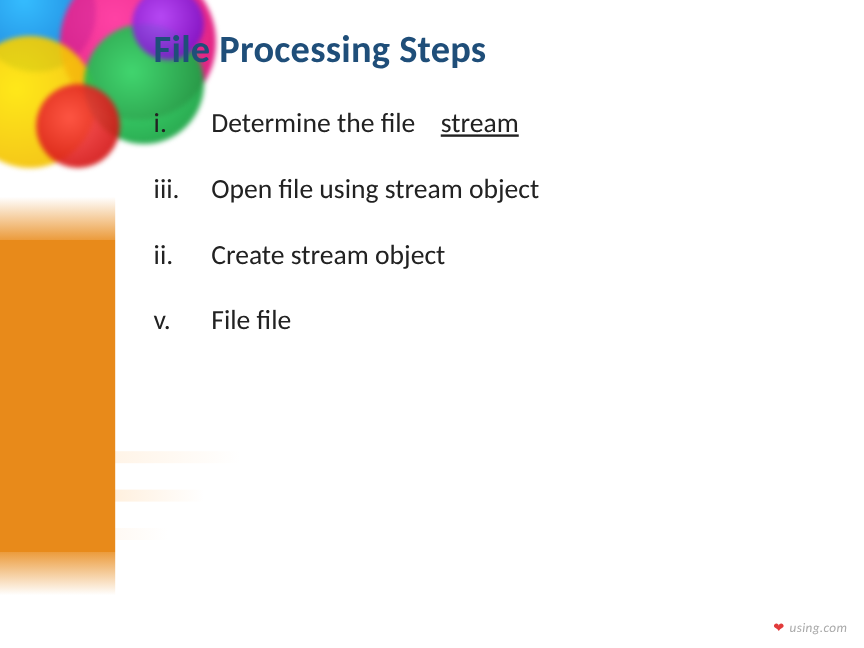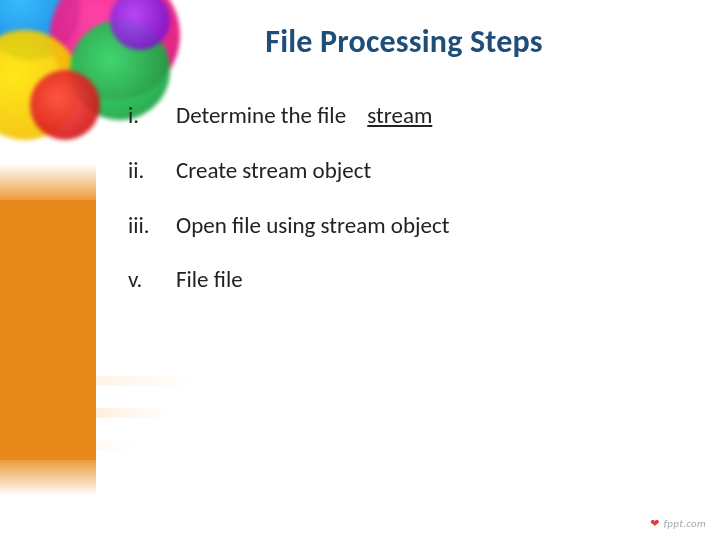--- a/index.html
+++ b/index.html
@@ -66,23 +66,22 @@
   .content {
     position: absolute;
     left: 128px;
     top: 22px;
     right: 40px;
   }
   .title {
     font-size: 32px;
     font-weight: 700;
     color: #1f4e79;
-    margin-bottom: 40px;
+    margin-bottom: 28px;
     letter-spacing: 0.2px;
-    text-align: center;
   }
   ol.steps {
     list-style: none;
     color: #222;
     font-size: 23px;
   }
   ol.steps li {
     display: flex;
     margin-bottom: 26px;
     line-height: 1.25;
@@ -132,30 +131,30 @@
   <h1 class="title">File Processing Steps</h1>
 
   <ol class="steps">
     <li>
       <span class="num">i.</span>
       <span>
         <span>Determine the file </span><span class="underline">stream</span><span></span>
       </span>
     </li>
     <li>
+      <span class="num">iii.</span>
+      <span>Open file using stream object</span>
+    </li>
+    <li>
       <span class="num">ii.</span>
       <span>Create stream object</span>
-    </li>
-    <li>
-      <span class="num">iii.</span>
-      <span>Open file using stream object</span>
     </li>
     <li>
       <span class="num">v.</span>
       <span>File file</span>
     </li>
   </ol>
 </div>
 
 <div class="footer-credit">
   <span class="heart">❤</span>
-  <span>fppt.com</span>
+  <span>using.com</span>
 </div>
 
 </body></html>

